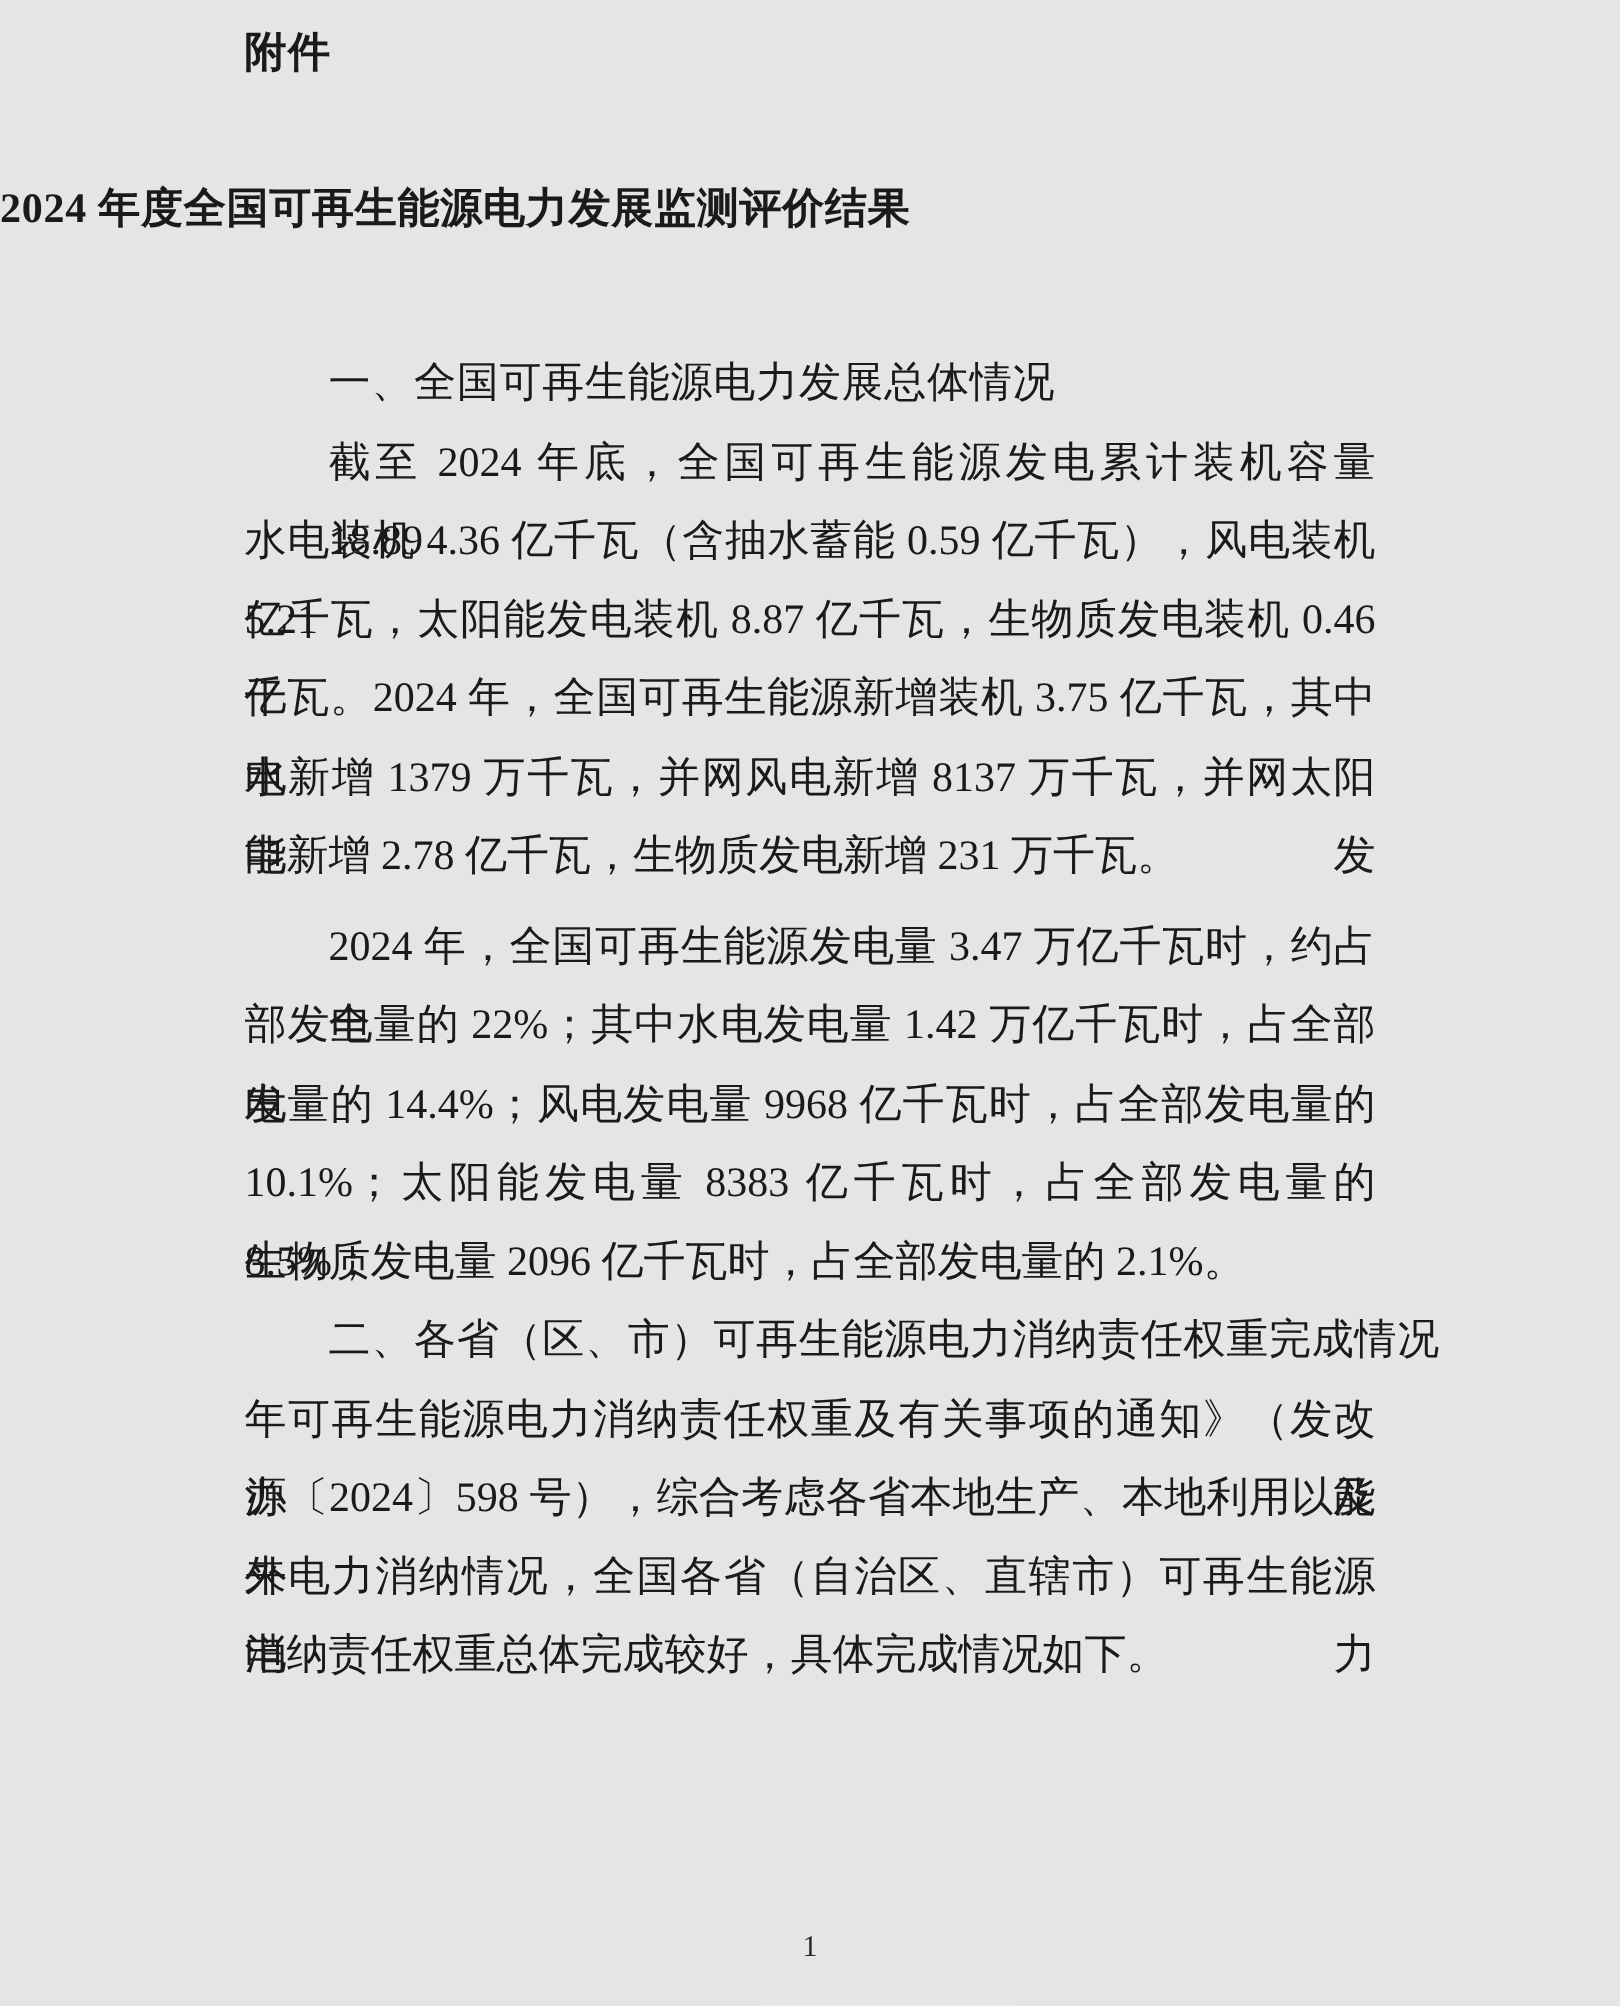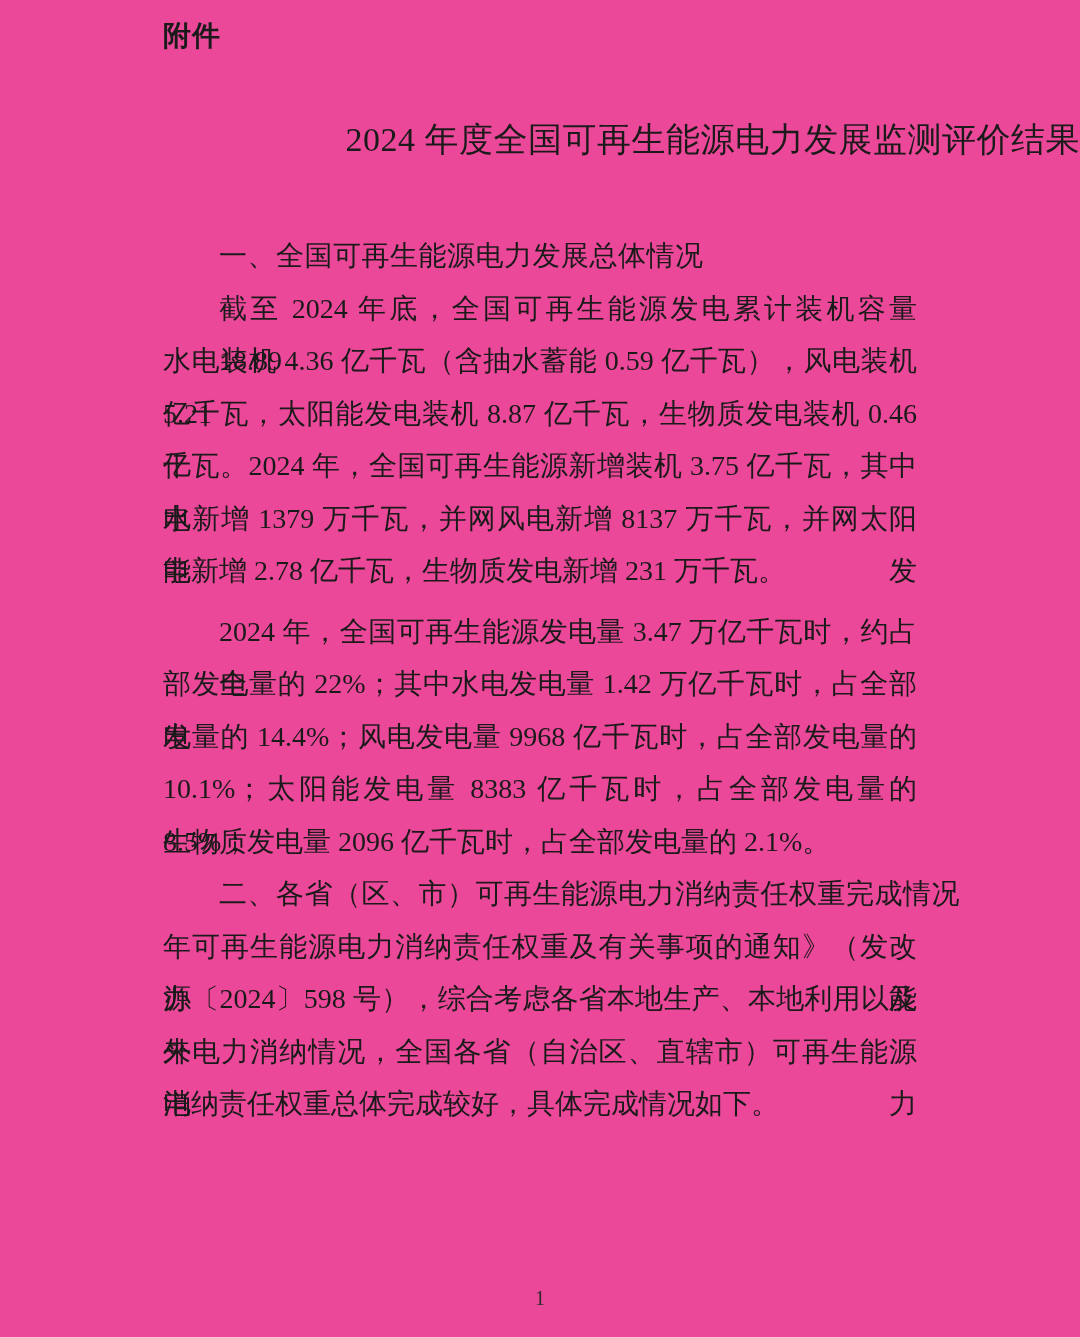--- a/index.html
+++ b/index.html
@@ -11,41 +11,41 @@
     width: 1080px;
     height: 1337px;
     position: relative;
     font-family: "Liberation Serif", "DejaVu Serif", serif;
     color: #1a1a1a;
     overflow: hidden;
   }
   .page {
     position: absolute;
     inset: 0;
-    background: #ec4899;
+    background: #e5e5e5;
   }
   .attachment-label {
     position: absolute;
     left: 163px;
     top: 16px;
     font-size: 28px;
     line-height: 40px;
     font-weight: bold;
     letter-spacing: 1px;
   }
   .doc-title {
     position: absolute;
     left: 0;
     right: 0;
     top: 116px;
     margin: 0;
-    text-align: right;
-    font-size: 34px;
+    text-align: left;
+    font-size: 28px;
     line-height: 48px;
-    font-weight: normal;
+    font-weight: bold;
     letter-spacing: 0.5px;
   }
   .body-block {
     position: absolute;
     left: 163px;
     top: 230px;
     width: 754px;
   }
   .line {
     font-size: 28px;

